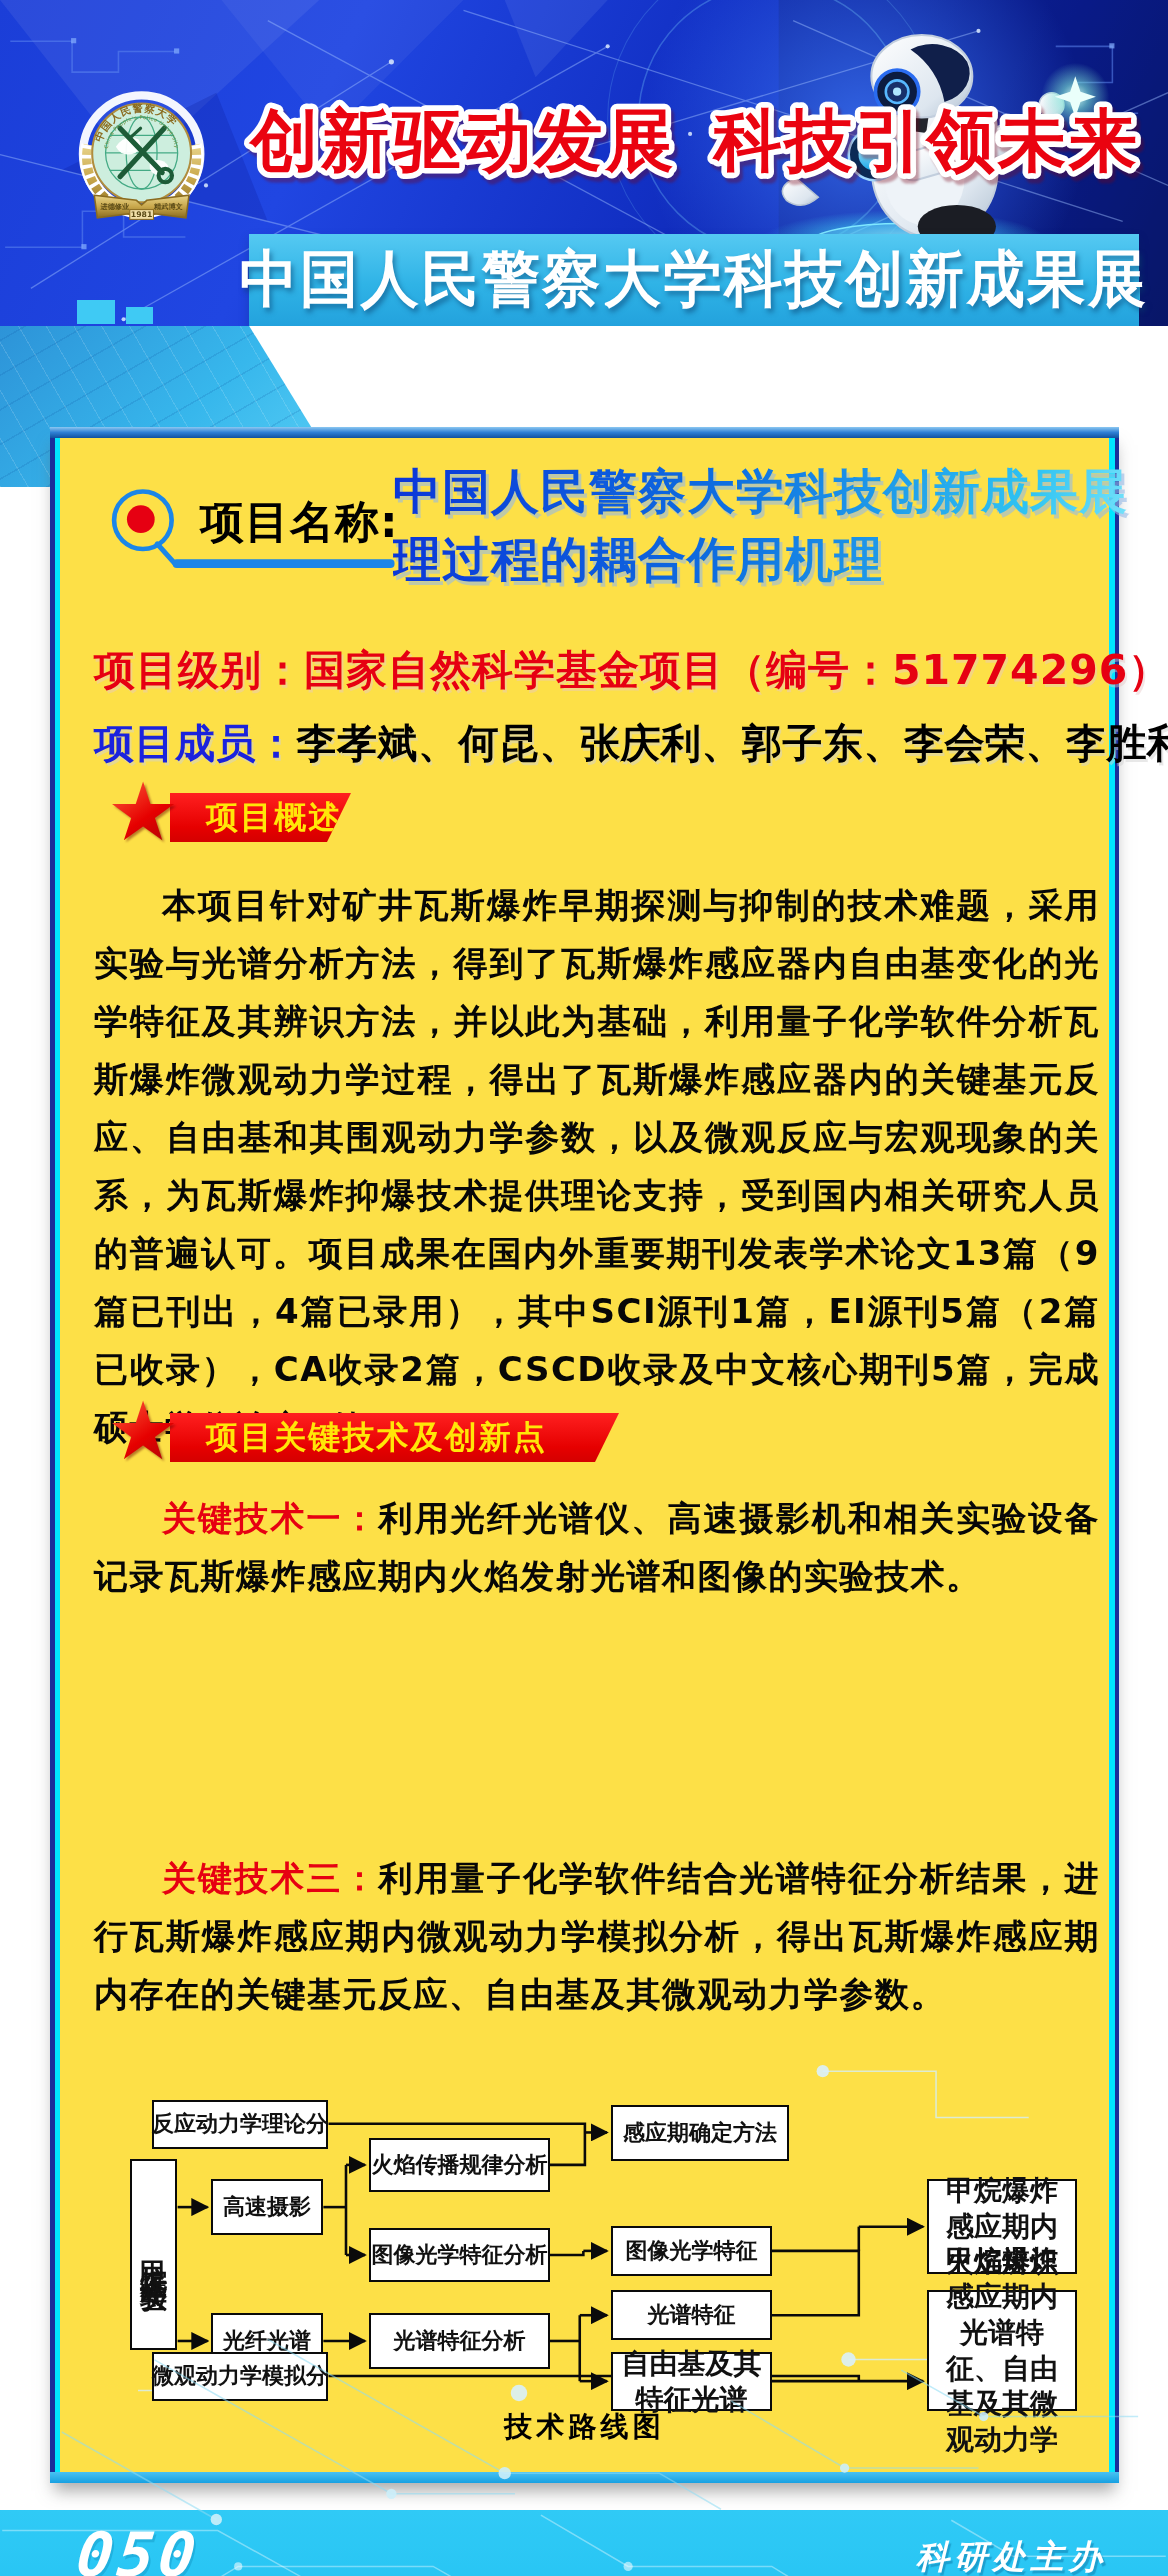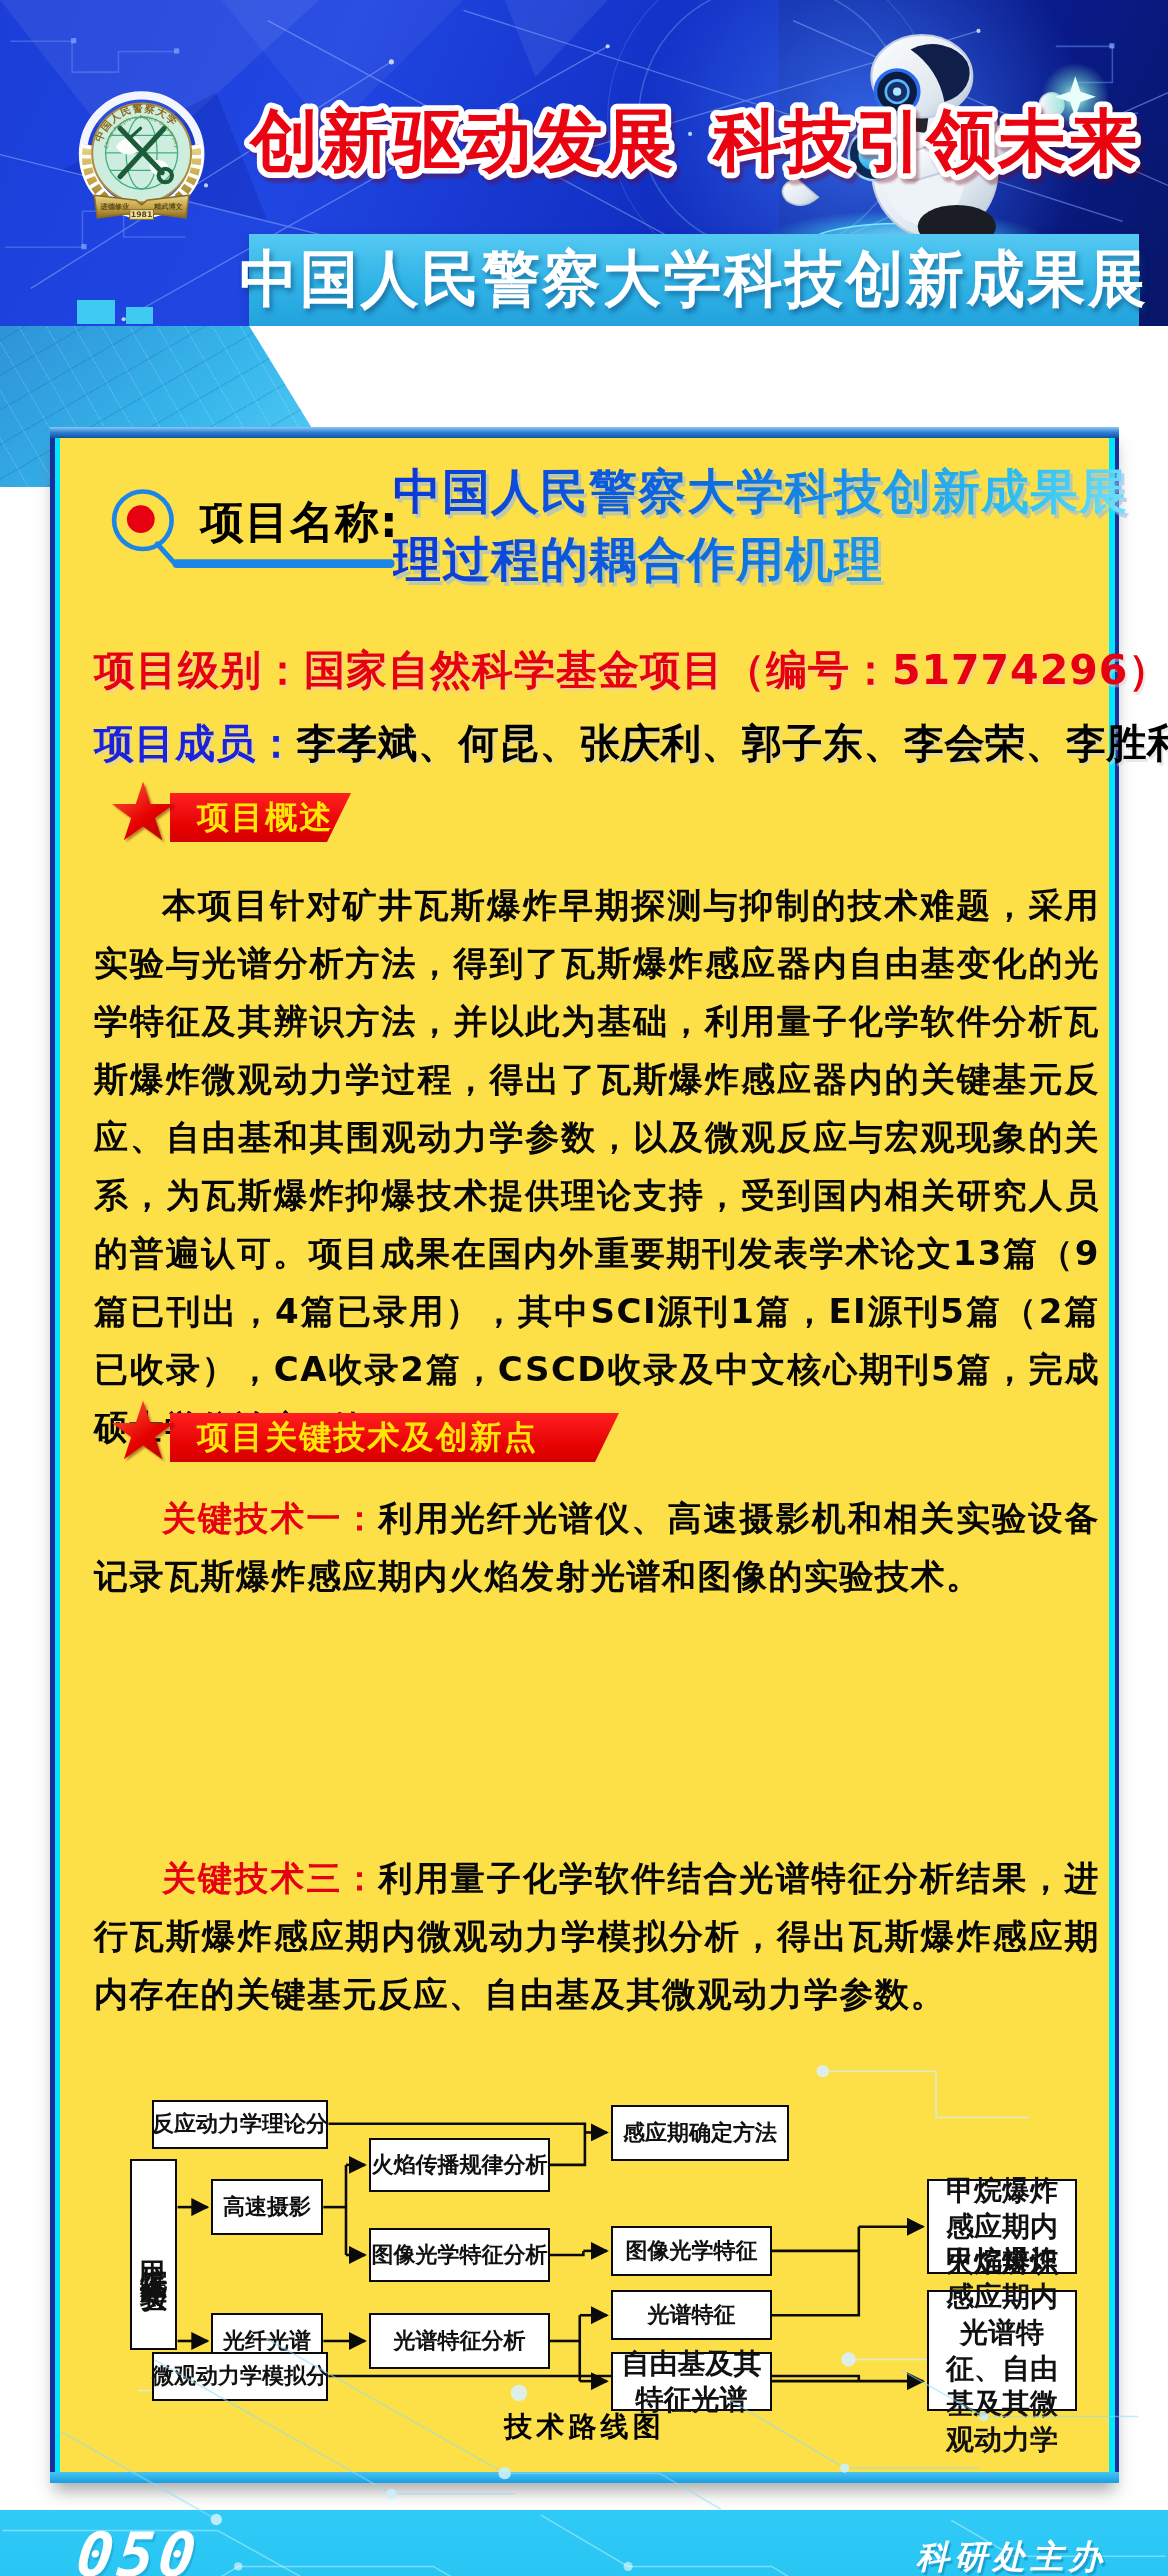--- a/index.html
+++ b/index.html
@@ -44,21 +44,21 @@
   .level-row{position:absolute;left:44px;top:216px;font-size:41px;font-weight:900;color:#e60012;
     letter-spacing:1px;white-space:nowrap;text-shadow:2.1px 3.1px 0.5px rgba(230,200,200,.45);}
   .members-row{position:absolute;left:44px;top:289px;font-size:40px;font-weight:900;letter-spacing:0.5px;white-space:nowrap;
     text-shadow:2.1px 3.1px 0.5px rgba(210,210,210,.5);}
   .members-row .lbl{color:#1a22dd;}
   .members-row .val{color:#000;}
 
   .section-banner{position:absolute;height:49px;background:linear-gradient(180deg,#ff2020 0%,#e60000 70%,#d40000 100%);
     clip-path:polygon(0 0,100% 0,calc(100% - 24px) 100%,0 100%);
     display:flex;align-items:center;box-shadow:1.5px 3.1px 4.1px rgba(120,0,0,.25);}
-  .section-banner .bt{font-size:32px;font-weight:900;color:#ffe608;letter-spacing:2.1px;padding-left:27px;white-space:nowrap;}
+  .section-banner .bt{font-size:32px;font-weight:900;color:#ffe608;letter-spacing:2.1px;padding-left:36px;white-space:nowrap;}
   .banner1{left:120px;top:366px;width:181px;}
   .banner2{left:120px;top:986px;width:449px;}
   .star{position:absolute;width:88px;height:88px;font-size:81px;line-height:88px;text-align:center;z-index:3;
     background:linear-gradient(145deg,#ff6a42 10%,#e60000 55%,#970909 95%);
     -webkit-background-clip:text;background-clip:text;color:transparent;
     filter:drop-shadow(2.1px 2.6px 1px rgba(100,0,0,.45));}
   .star1{left:49px;top:341px;}
   .star2{left:49px;top:960px;}
 
   .para{position:absolute;left:44px;width:1006px;font-size:34px;line-height:58px;letter-spacing:1.5px;

